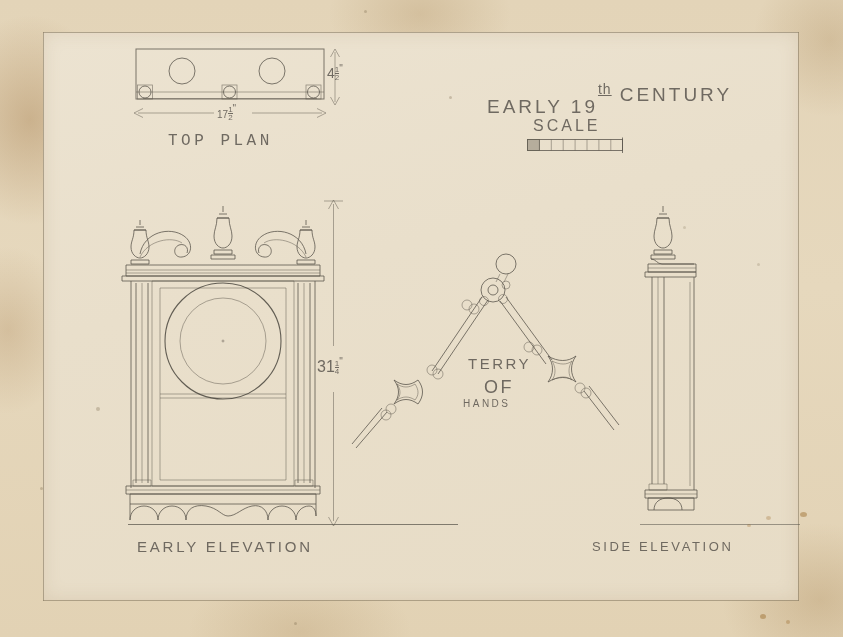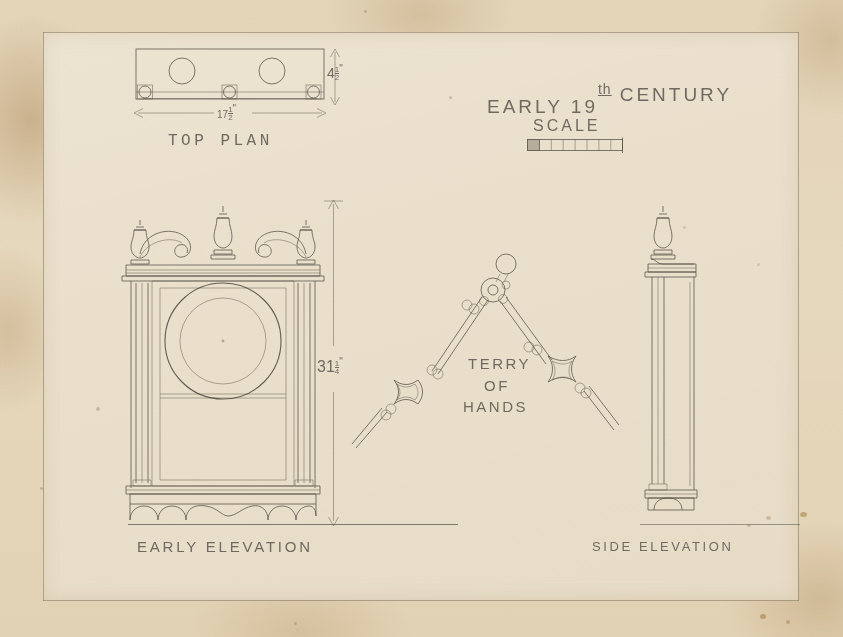--- a/index.html
+++ b/index.html
@@ -225,22 +225,22 @@
     <circle cx="151" cy="95" r="5" class="stroke-fine"></circle>
 
     <path d="M170 104 C180 110 190 110 198 104 C192 112 192 122 198 130 C190 124 180 124 170 130 C176 122 176 112 170 104 Z" class="stroke"></path>
     <path d="M174 109 C182 113 189 113 194 109 C190 115 190 123 194 128 C189 124 182 124 174 128 C178 123 178 115 174 109 Z" class="stroke-fine"></path>
     <circle cx="202" cy="136" r="5" class="stroke-fine"></circle>
     <circle cx="208" cy="141" r="5" class="stroke-fine"></circle>
     <path d="M206 139 L236 178 M211 134 L241 173" class="stroke"></path>
   </svg>
 
   <div class="hand-text" style="left:468px;top:355px;font-size:15px;letter-spacing:2.5px;">TERRY</div>
-  <div class="hand-text" style="left:484px;top:377px;font-size:15px;letter-spacing:2.5px;">OF</div>
-  <div class="hand-text" style="left:463px;top:398px;font-size:15px;letter-spacing:2.5px;">HANDS</div>
+  <div class="hand-text" style="left:484px;top:377px;font-size:18px;letter-spacing:2.5px;">OF</div>
+  <div class="hand-text" style="left:463px;top:398px;font-size:10px;letter-spacing:2.5px;">HANDS</div>
 
   <svg style="left:640px;top:200px;width:60px;height:328px;" viewBox="0 0 60 328">
 
     <g class="stroke">
       <path d="M23 6 L23 12"></path>
         <path d="M19 14 L27 14"></path>
       <path d="M17 18 C17 26 14 30 14 36 C14 44 19 48 23 48 C27 48 32 44 32 36 C32 30 29 26 29 18 Z"></path>
       <path d="M17 18 L29 18"></path>
       <path d="M14 50 L32 50 L32 54 L14 54 Z"></path>
       <path d="M11 55 L35 55 L35 59 L11 59 Z"></path>

